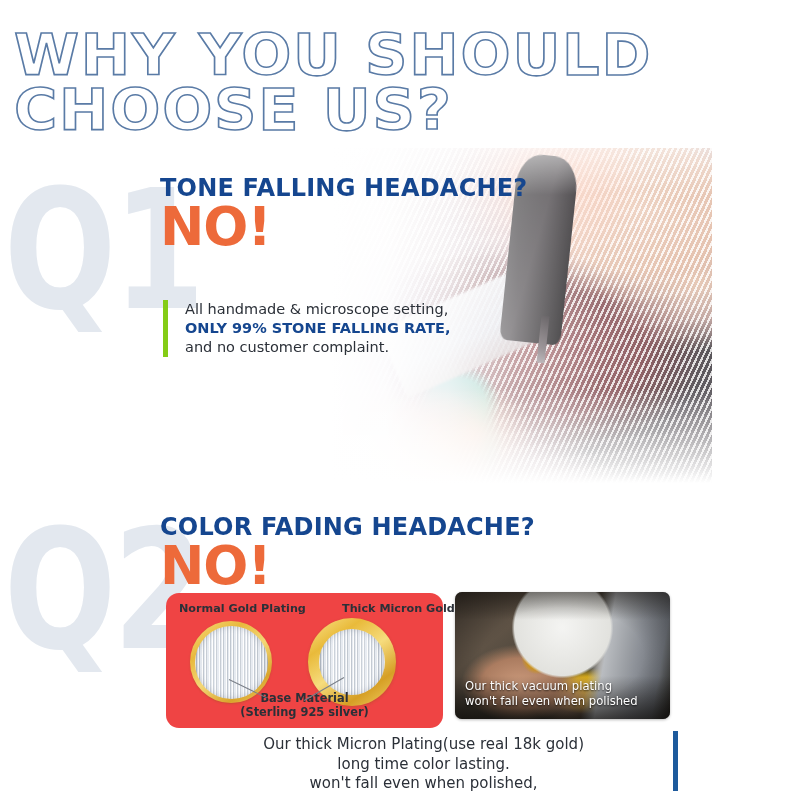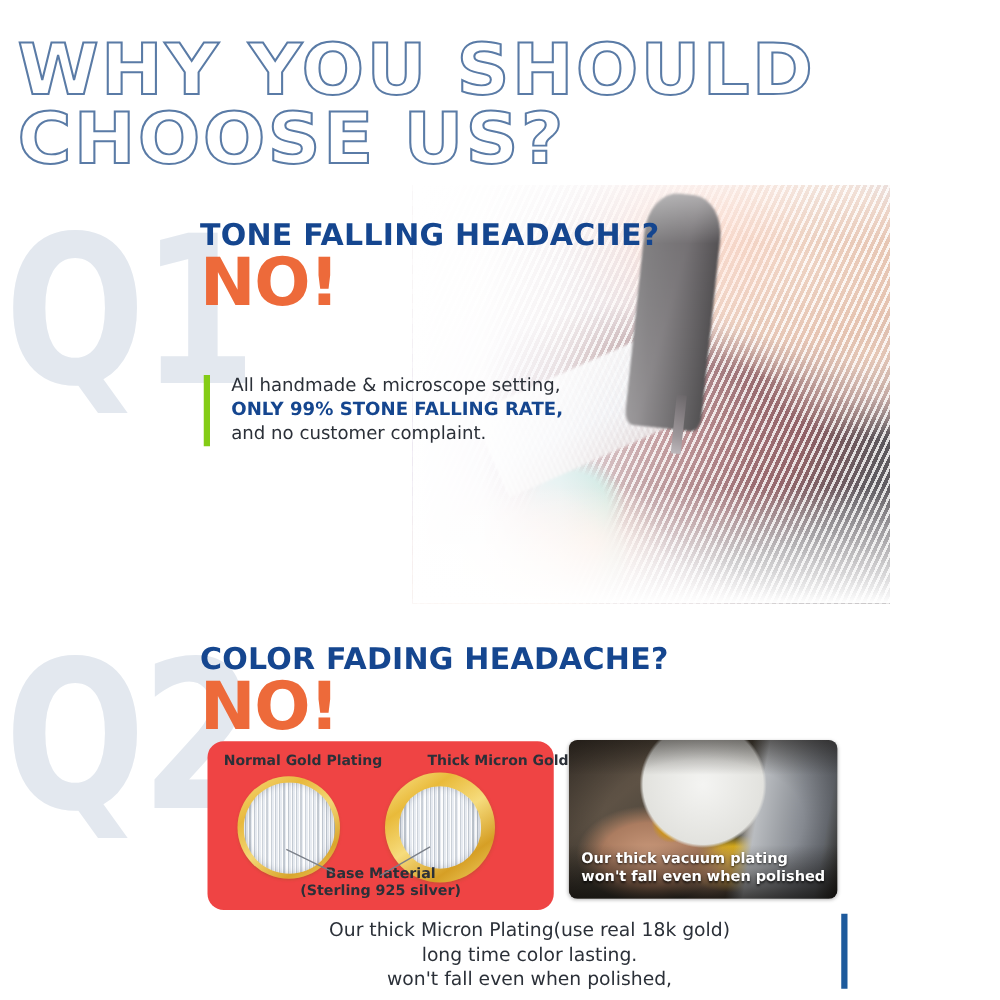--- a/index.html
+++ b/index.html
@@ -329,21 +329,21 @@
     background:
       linear-gradient(180deg, rgba(20,16,12,0.45) 0%, rgba(20,16,12,0) 22%),
       linear-gradient(0deg, rgba(10,8,6,0.62) 0%, rgba(10,8,6,0) 34%),
       radial-gradient(ellipse 78% 78% at 50% 50%, rgba(0,0,0,0) 48%, rgba(0,0,0,0.45) 100%);
   }
   .photo-q2 .caption {
     position: absolute;
     left: 10px;
     bottom: 11px;
     font-family: "DejaVu Sans", sans-serif;
-    font-weight: 700;
+    font-weight: 400;
     font-size: 11.6px;
     line-height: 14.5px;
     color: #ffffff;
     text-shadow: 0 1px 2px rgba(0,0,0,0.8);
     white-space: nowrap;
   }
 
   
   .closing {
     position: absolute;

